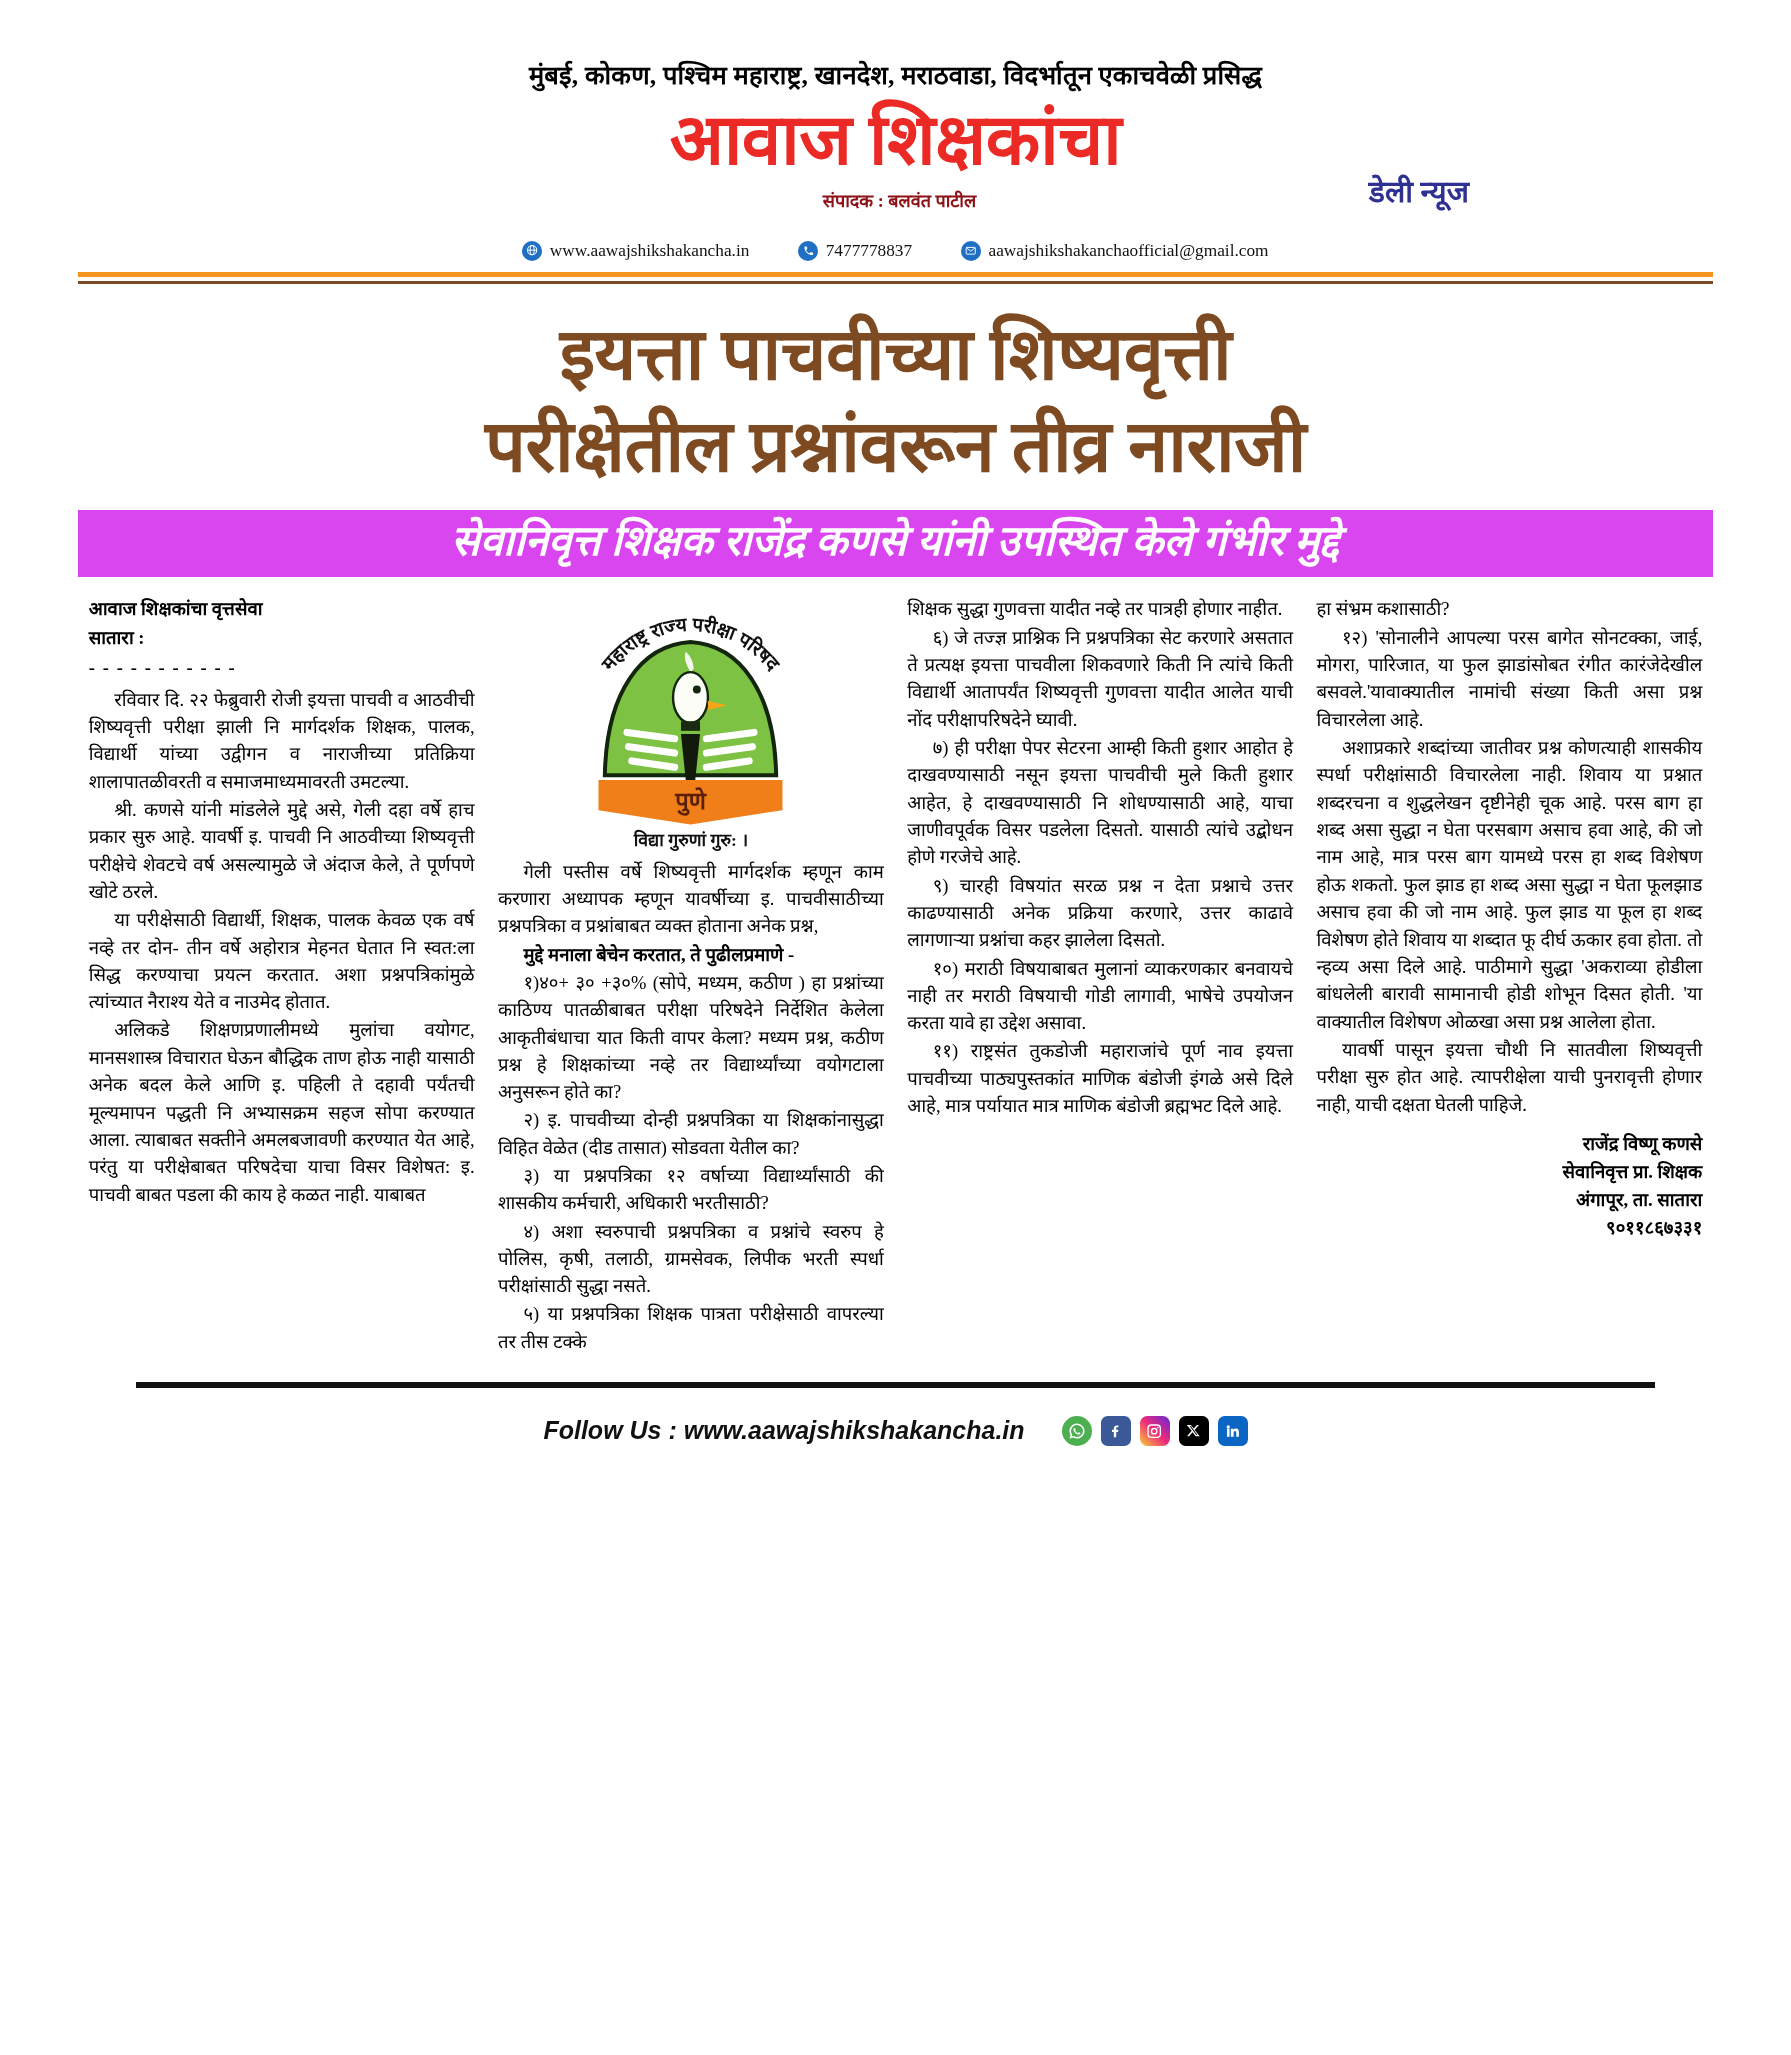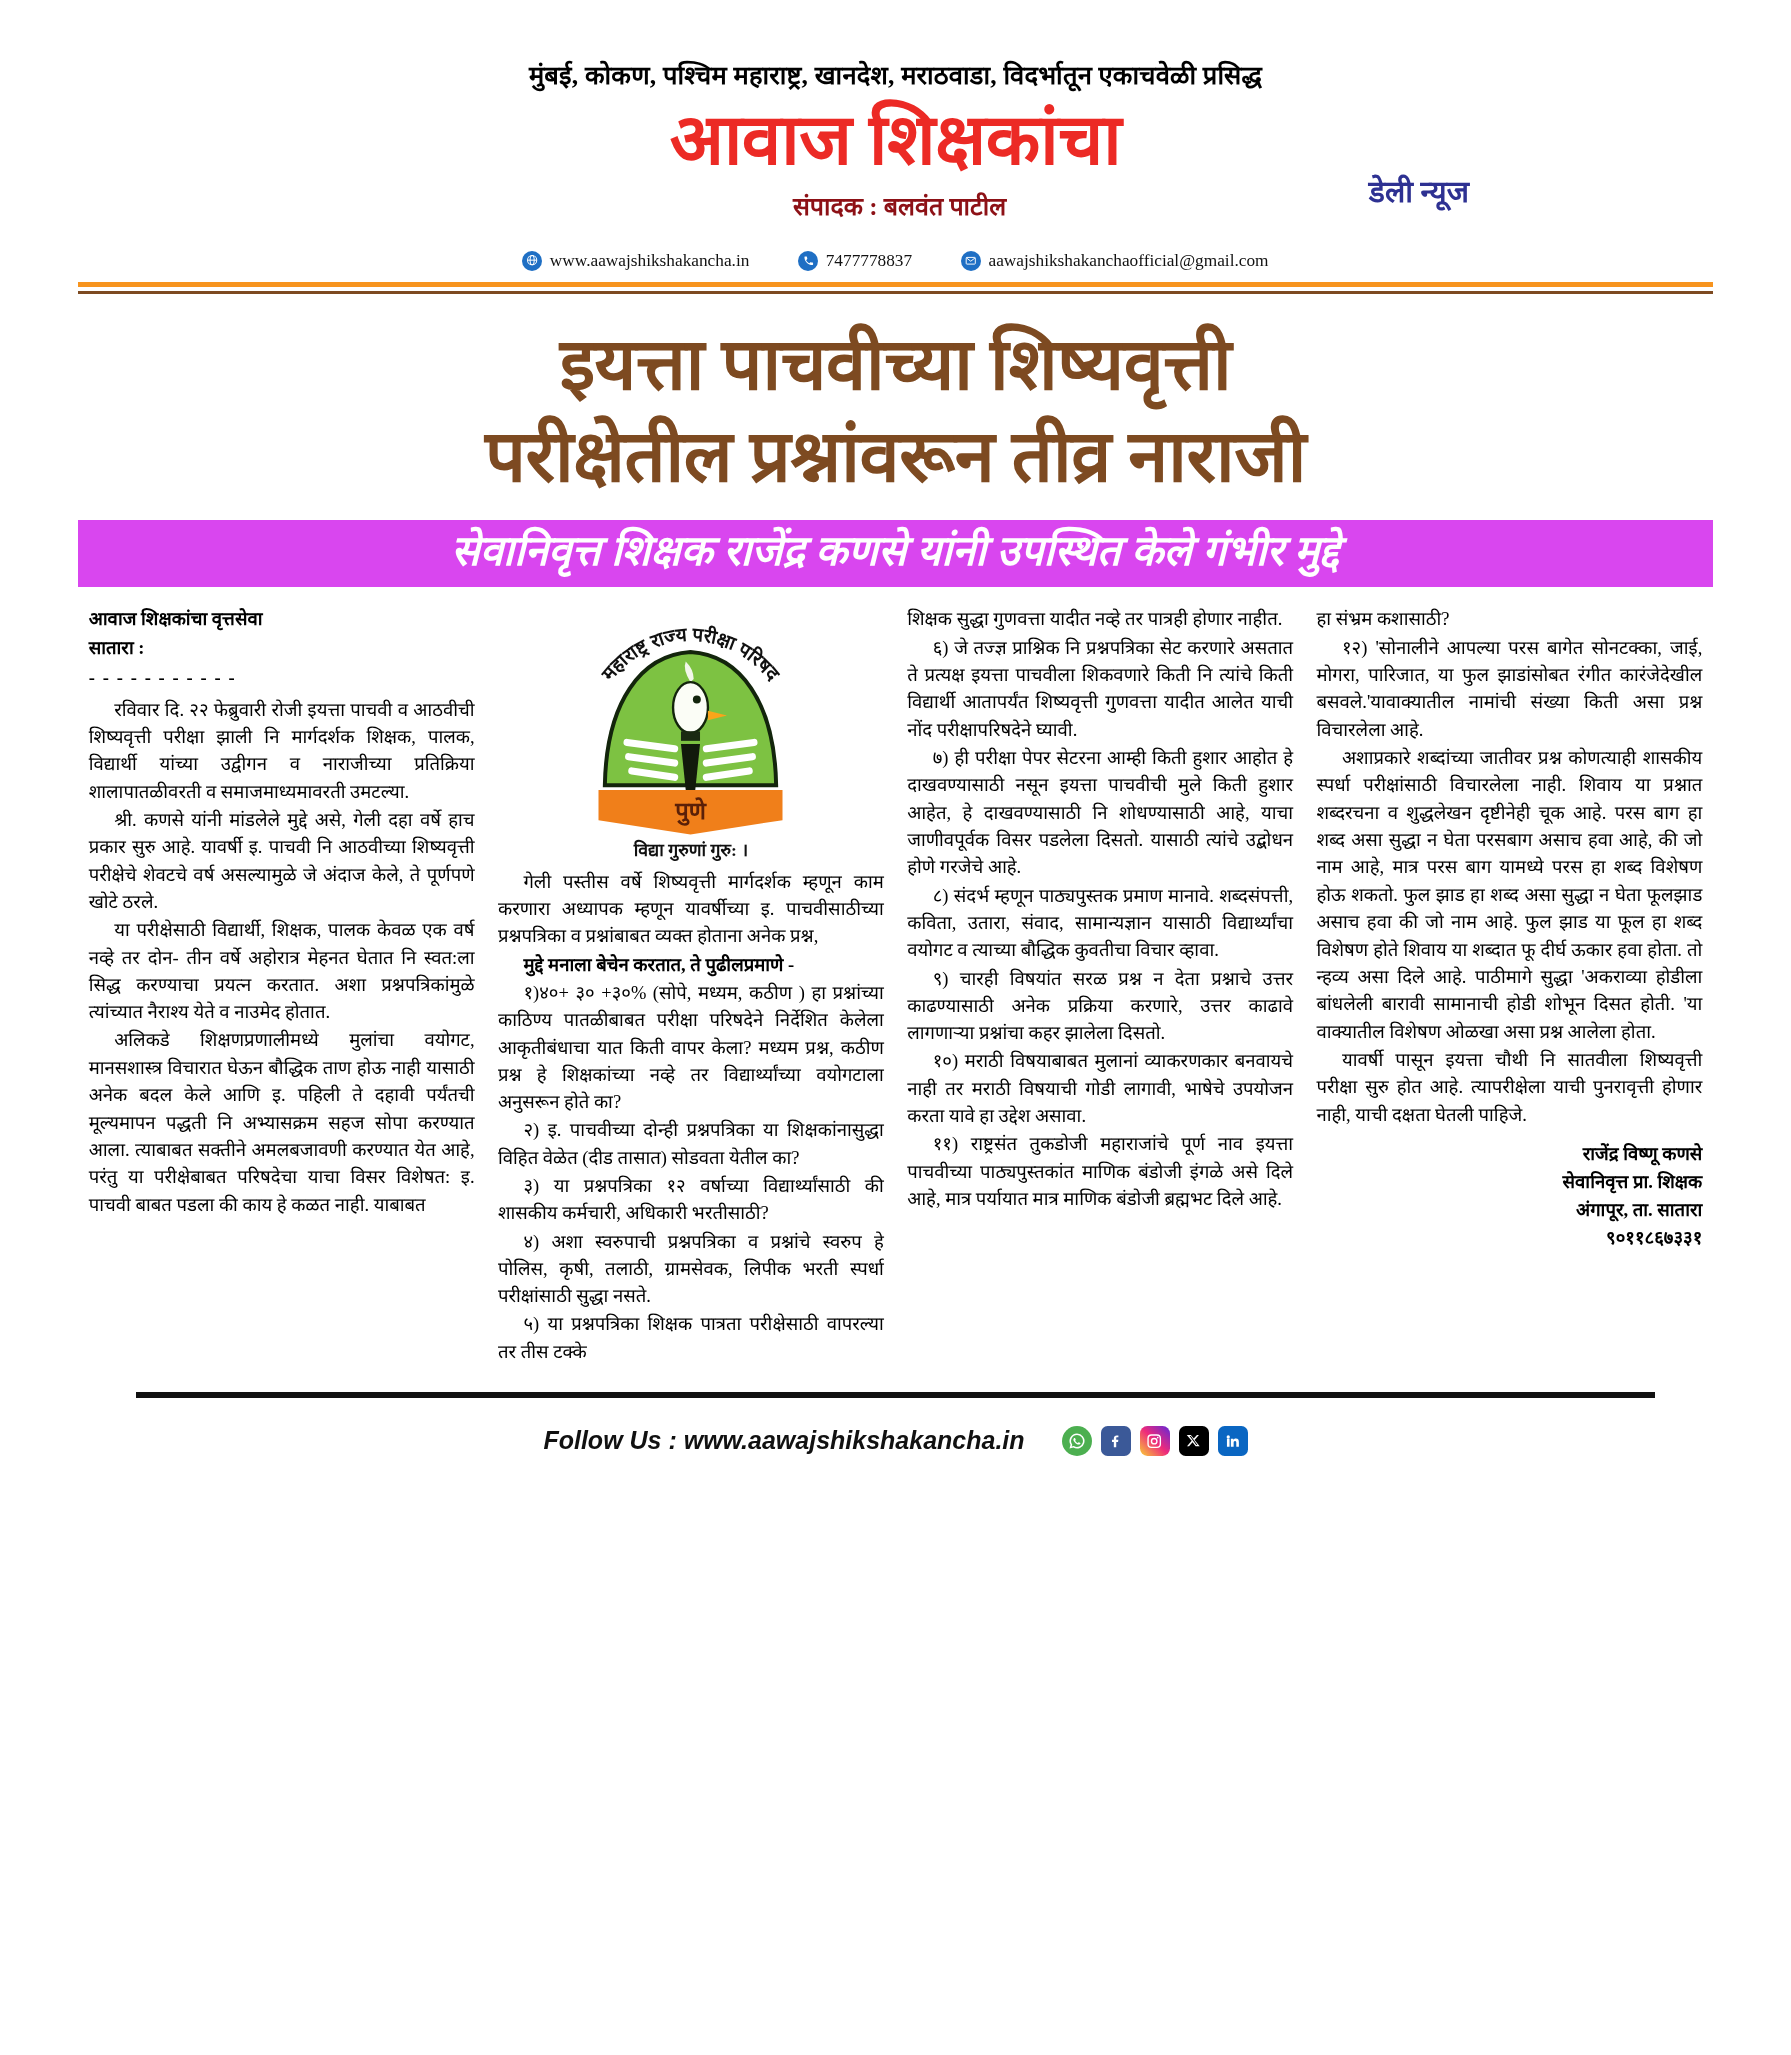--- a/index.html
+++ b/index.html
@@ -36,21 +36,21 @@
   }
   .daily-news {
     font-size: 30px;
     font-weight: 700;
     color: #2e3192;
     position: absolute;
     right: 322px;
     bottom: -35px;
   }
   .editor-line {
-    font-size: 25px;
+    font-size: 18px;
     font-weight: 700;
     color: #8d1116;
     margin-top: 11.5px;
     padding-left: 8px;
   }
 
   
   .contact-bar {
     display: flex;
     justify-content: center;
@@ -357,21 +357,20 @@
       <p>२) इ. पाचवीच्या दोन्ही प्रश्नपत्रिका या शिक्षकांनासुद्धा विहित वेळेत (दीड तासात) सोडवता येतील का?</p>
       <p>३) या प्रश्नपत्रिका १२ वर्षाच्या विद्यार्थ्यांसाठी की शासकीय कर्मचारी, अधिकारी भरतीसाठी?</p>
       <p>४) अशा स्वरुपाची प्रश्नपत्रिका व प्रश्नांचे स्वरुप हे पोलिस, कृषी, तलाठी, ग्रामसेवक, लिपीक भरती स्पर्धा परीक्षांसाठी सुद्धा नसते.</p>
       <p>५) या प्रश्नपत्रिका शिक्षक पात्रता परीक्षेसाठी वापरल्या तर तीस टक्के</p>
     </div>
 
     <div class="col">
       <p class="noindent">शिक्षक सुद्धा गुणवत्ता यादीत नव्हे तर पात्रही होणार नाहीत.</p>
       <p>६) जे तज्ज्ञ प्राश्निक नि प्रश्नपत्रिका सेट करणारे असतात ते प्रत्यक्ष इयत्ता पाचवीला शिकवणारे किती नि त्यांचे किती विद्यार्थी आतापर्यंत शिष्यवृत्ती गुणवत्ता यादीत आलेत याची नोंद परीक्षापरिषदेने घ्यावी.</p>
       <p>७) ही परीक्षा पेपर सेटरना आम्ही किती हुशार आहोत हे दाखवण्यासाठी नसून इयत्ता पाचवीची मुले किती हुशार आहेत, हे दाखवण्यासाठी नि शोधण्यासाठी आहे, याचा जाणीवपूर्वक विसर पडलेला दिसतो. यासाठी त्यांचे उद्बोधन होणे गरजेचे आहे.</p>
-      <p>८) संदर्भ म्हणून पाठ्यपुस्तक प्रमाण मानावे. शब्दसंपत्ती, कविता, उतारा, संवाद, सामान्यज्ञान यासाठी विद्यार्थ्यांचा वयोगट व त्याच्या बौद्धिक कुवतीचा विचार व्हावा.</p>
       <p>९) चारही विषयांत सरळ प्रश्न न देता प्रश्नाचे उत्तर काढण्यासाठी अनेक प्रक्रिया करणारे, उत्तर काढावे लागणाऱ्या प्रश्नांचा कहर झालेला दिसतो.</p>
       <p>१०) मराठी विषयाबाबत मुलानां व्याकरणकार बनवायचे नाही तर मराठी विषयाची गोडी लागावी, भाषेचे उपयोजन करता यावे हा उद्देश असावा.</p>
       <p>११) राष्ट्रसंत तुकडोजी महाराजांचे पूर्ण नाव इयत्ता पाचवीच्या पाठ्यपुस्तकांत माणिक बंडोजी इंगळे असे दिले आहे, मात्र पर्यायात मात्र माणिक बंडोजी ब्रह्मभट दिले आहे.</p>
     </div>
 
     <div class="col">
       <p class="noindent">हा संभ्रम कशासाठी?</p>
       <p>१२) 'सोनालीने आपल्या परस बागेत सोनटक्का, जाई, मोगरा, पारिजात, या फुल झाडांसोबत रंगीत कारंजेदेखील बसवले.'यावाक्यातील नामांची संख्या किती असा प्रश्न विचारलेला आहे.</p>
       <p>अशाप्रकारे शब्दांच्या जातीवर प्रश्न कोणत्याही शासकीय स्पर्धा परीक्षांसाठी विचारलेला नाही. शिवाय या प्रश्नात शब्दरचना व शुद्धलेखन दृष्टीनेही चूक आहे. परस बाग हा शब्द असा सुद्धा न घेता परसबाग असाच हवा आहे, की जो नाम आहे, मात्र परस बाग यामध्ये परस हा शब्द विशेषण होऊ शकतो. फुल झाड हा शब्द असा सुद्धा न घेता फूलझाड असाच हवा की जो नाम आहे. फुल झाड या फूल हा शब्द विशेषण होते शिवाय या शब्दात फू दीर्घ ऊकार हवा होता. तो न्हव्य असा दिले आहे. पाठीमागे सुद्धा 'अकराव्या होडीला बांधलेली बारावी सामानाची होडी शोभून दिसत होती. 'या वाक्यातील विशेषण ओळखा असा प्रश्न आलेला होता.</p>
       <p>यावर्षी पासून इयत्ता चौथी नि सातवीला शिष्यवृत्ती परीक्षा सुरु होत आहे. त्यापरीक्षेला याची पुनरावृत्ती होणार नाही, याची दक्षता घेतली पाहिजे.</p>

